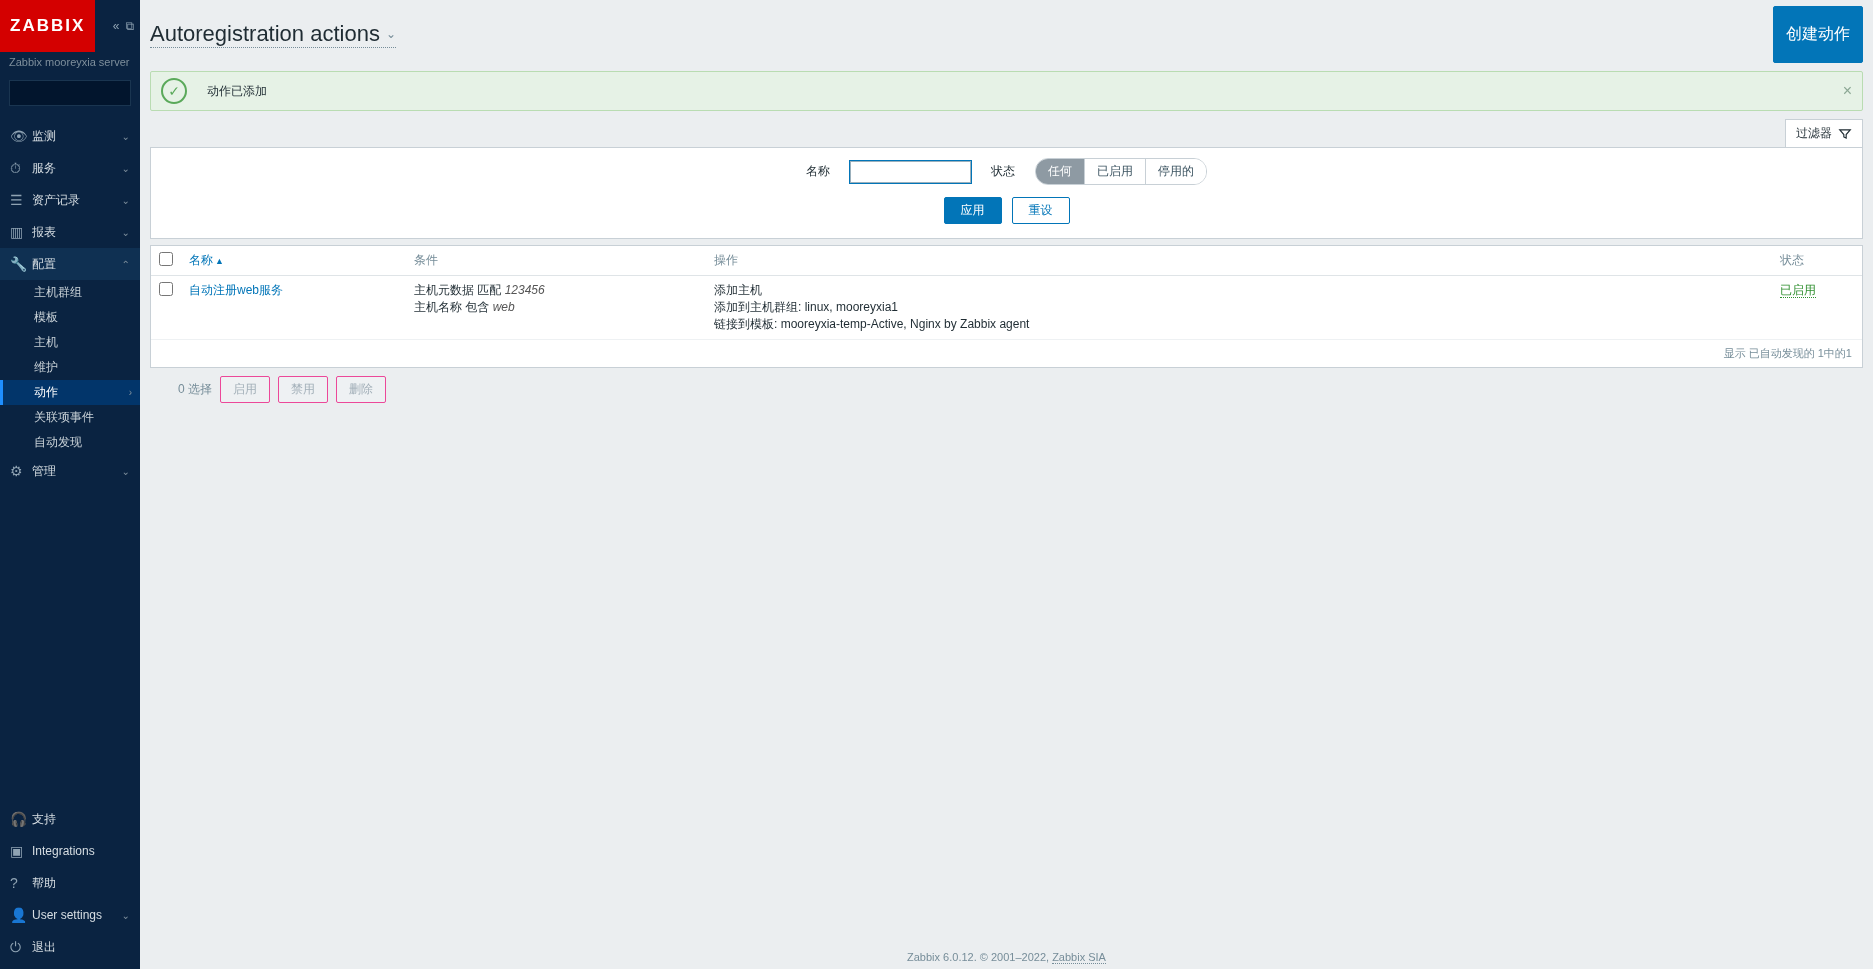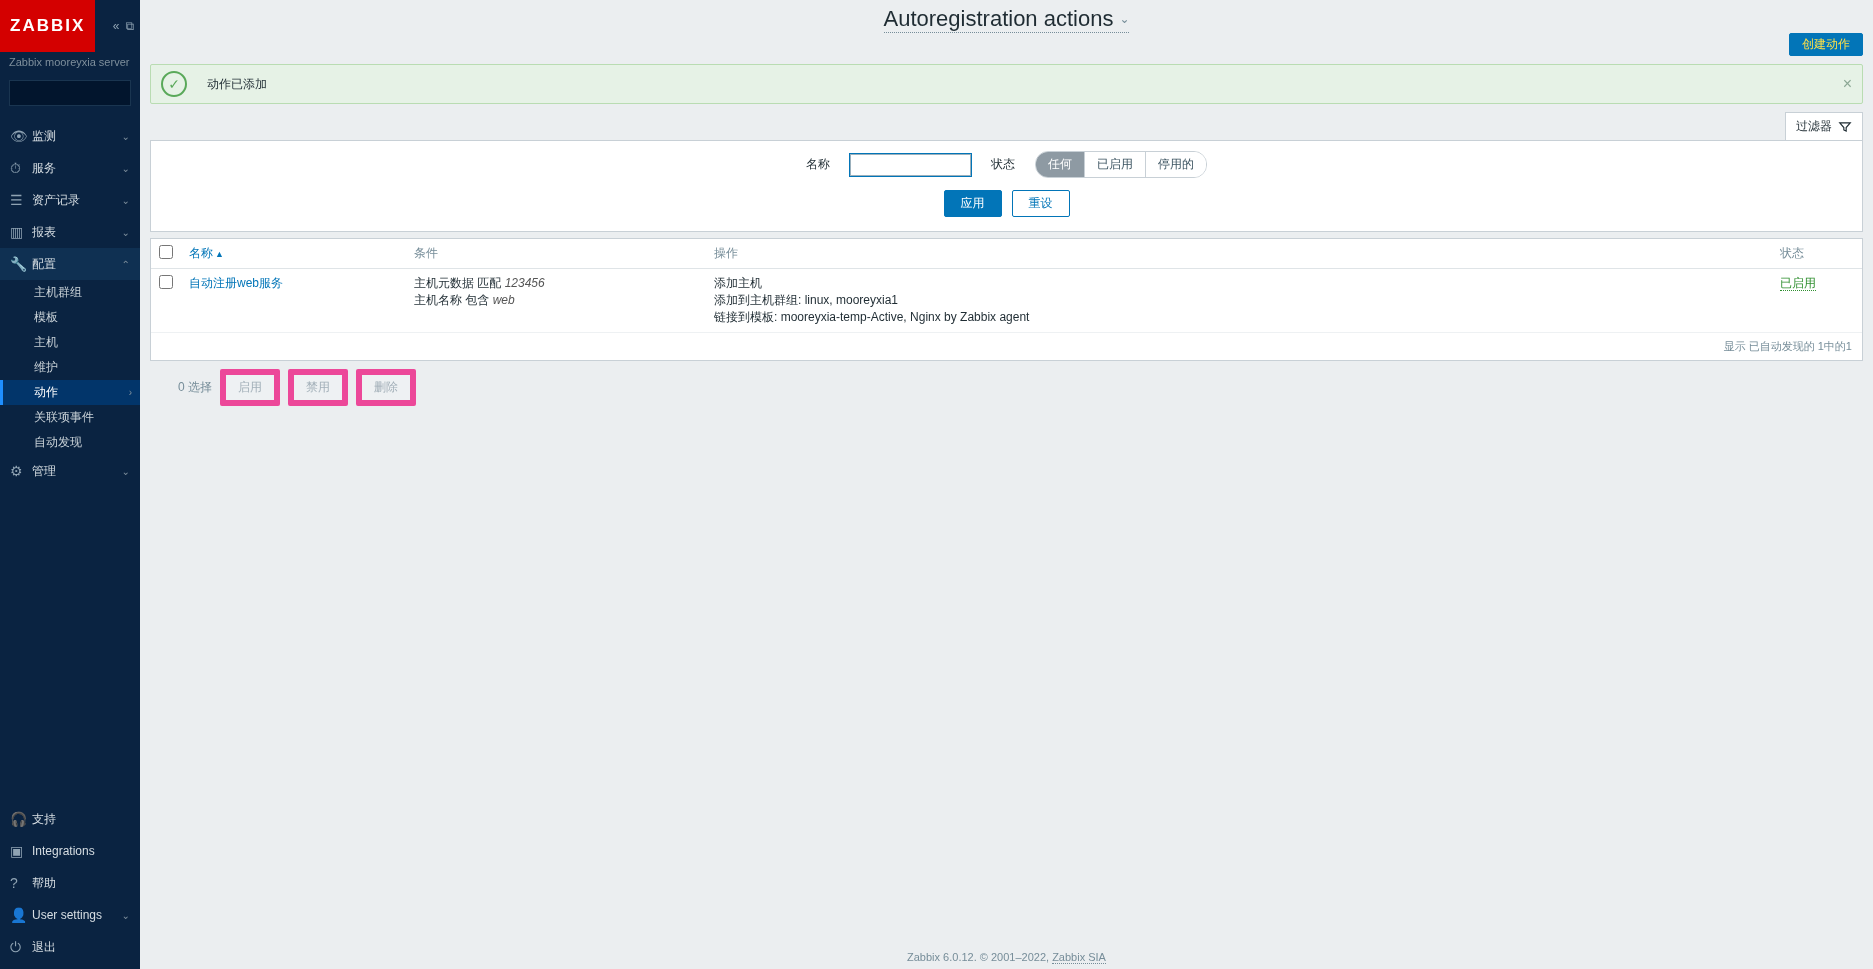--- a/index.html
+++ b/index.html
@@ -26,24 +26,24 @@
   .subnav .sub { padding-left:34px; height:25px; display:flex; align-items:center; cursor:pointer; font-size:12px; color:#c9d2d8; }
   .subnav .sub.active { background:#02356a; color:#fff; position:relative; }
   .subnav .sub.active::before { content:""; position:absolute; left:0; top:0; bottom:0; width:3px; background:#1f8fff; }
   .subnav .sub .caret2 { margin-left:auto; margin-right:8px; color:#7e8f9c; font-size:10px; }
 
   .sidebar-bottom { margin-top:auto; padding-bottom:6px; }
 
   
   .main { flex:1; padding:6px 10px 0 10px; display:flex; flex-direction:column; }
 
-  .header { display:flex; align-items:center; margin-bottom:8px;flex-direction:column; }
+  .header { display:flex; align-items:center; margin-bottom:8px; }
   .page-title { font-size:22px; color:#1f2c33; display:flex; align-items:center; border-bottom:1px dotted #768d99; cursor:pointer; }
   .page-title .dd { margin-left:6px; font-size:12px; color:#768d99; }
-  .btn-create { margin-left:auto; background:#0275b8; color:#fde047; border:1px solid #0275b8; border-radius:2px; padding:2px 12px; font-size:12px; cursor:pointer; }
+  .btn-create { margin-left:auto; background:#0275b8; color:#ffffff; border:1px solid #0275b8; border-radius:2px; padding:17px 12px; font-size:16px; cursor:pointer; }
 
   .alert { background:#e6f2e6; border:1px solid #b9dcb2; border-radius:2px; display:flex; align-items:center; padding:6px 10px; margin-bottom:8px; position:relative; }
   .alert .chk { width:26px; height:26px; border:2px solid #5aa95a; border-radius:50%; display:flex; align-items:center; justify-content:center; color:#5aa95a; font-size:14px; margin-right:20px; }
   .alert .close { position:absolute; right:10px; color:#8ba794; font-size:16px; cursor:pointer; }
 
   .filter-tab-row { display:flex; justify-content:flex-end; }
   .filter-tab { background:#fff; border:1px solid #c8d0d6; border-bottom:none; padding:5px 10px; display:flex; align-items:center; gap:6px; cursor:pointer; }
   .filter-tab svg { stroke:#1f2c33; }
 
   .filter-box { background:#fff; border:1px solid #c8d0d6; padding:10px 0 14px; margin-bottom:0; }
@@ -65,21 +65,21 @@
   .table th .asc { font-size:9px; margin-left:2px; }
   .table td { padding:6px 8px; vertical-align:top; border-bottom:1px solid #eef1f3; font-size:12px; }
   .link { color:#0275b8; cursor:pointer; }
   .cond-line .ital { font-style:italic; color:#555; }
   .status-enabled { color:#2f8f2f; border-bottom:1px dotted #2f8f2f; cursor:pointer; }
   .table-footer { text-align:right; color:#768d99; padding:6px 10px; font-size:11px; }
   input[type=checkbox]{ width:14px;height:14px;border:1px solid #b6c2ca; }
 
   .bulk-row { margin-top:8px; display:flex; align-items:center; gap:8px; }
   .bulk-row .sel { color:#768d99;margin-left:28px; }
-  .btn-disabled { background:#eef1f3; color:#a2afb8; border:6px solid #ec4899; border-radius:2px; padding:4px 12px; font-size:12px; cursor:default; }
+  .btn-disabled { background:#eef1f3; color:#a2afb8; border:1px solid #ec4899; border-radius:2px; padding:4px 12px; font-size:12px; cursor:default; }
 
   .footer { margin-top:auto; text-align:center; color:#768d99; font-size:11px; padding:20px 0 6px; }
   .footer .flnk { color:#768d99; border-bottom:1px dotted #768d99; cursor:pointer; }
 </style>
 </head>
 <body>
 
 <div class="app">
 
   <aside class="sidebar">

